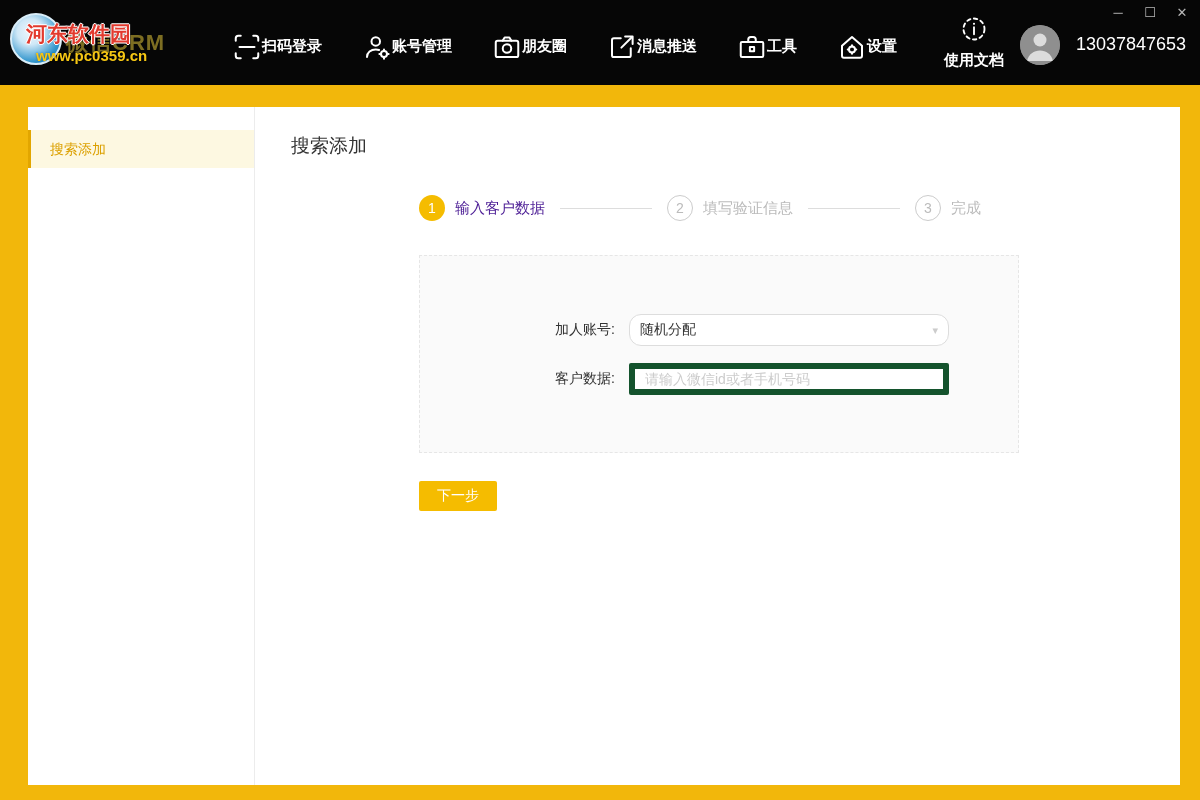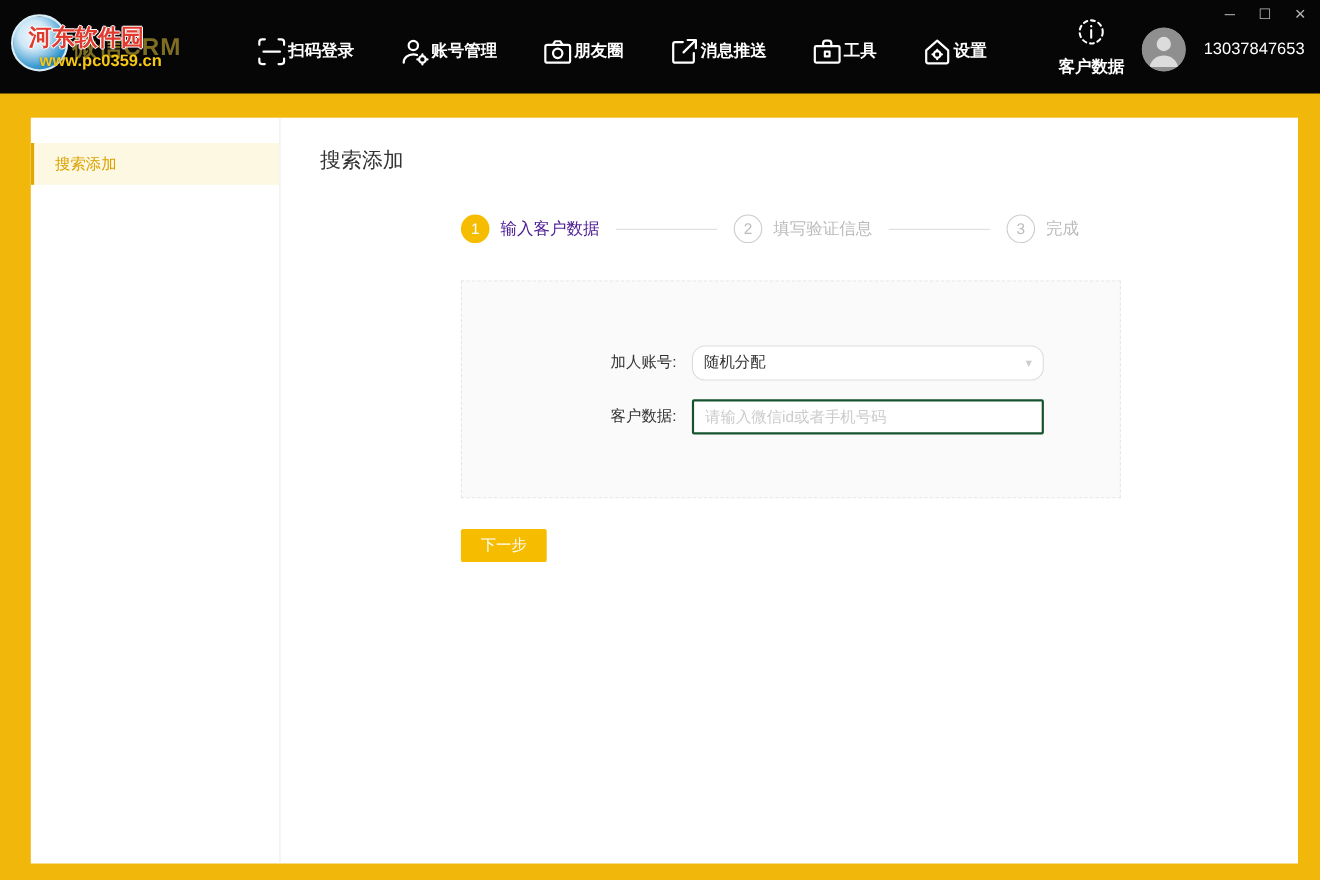--- a/index.html
+++ b/index.html
@@ -29,21 +29,21 @@
   .nav-item .label { color:#fff; font-size:15px; font-weight:bold; white-space:nowrap; padding-bottom:5px; border-bottom:2px solid transparent; }
   .nav-item.active .label { border-bottom-color:#F5BC00; }
 
   .topbar-right { margin-left:auto; display:flex; align-items:center; padding:15px 14px 0 0; gap:16px; }
   .docs { display:flex; flex-direction:column; align-items:center; cursor:pointer; }
   .docs .icon { width:28px; height:28px; margin-bottom:8px; }
   .docs .icon svg { width:28px; height:28px; display:block; }
   .docs .label { color:#fff; font-size:15px; font-weight:bold; white-space:nowrap; }
   .avatar { width:40px; height:40px; border-radius:50%; background:#8f8f8f; overflow:hidden; margin-top:4px; }
   .avatar svg { width:40px; height:40px; display:block; }
-  .phone { color:#fff; font-size:15px; margin-top:4px; }
+  .phone { color:#fff; font-size:18px; margin-top:4px; }
 
   
   .body-bg { flex:1; background:#F2B70B; padding:22px 20px 15px 28px; }
   .panel { background:#fff; height:100%; display:flex; }
 
   .sidebar { width:227px; border-right:1px solid #ececec; padding-top:23px; flex-shrink:0; }
   .side-item { height:38px; line-height:38px; padding-left:22px; font-size:14px; cursor:pointer; color:#555; }
   .side-item.active { color:#DCA000; background:#FDF8E1; border-left:3px solid #E2A600; padding-left:19px; }
 
   .content { flex:1; padding:26px 0 0 36px; }
@@ -60,21 +60,21 @@
   .step.inactive .step-label { color:#bbb; }
   .step-line { width:92px; height:1px; background:#ddd; margin:0 15px; }
 
   .form-box { width:600px; margin:34px 0 0 128px; background:#fafafa; border:1px dashed #e6e6e6; padding:58px 0 57px 0; }
   .form-row { display:flex; align-items:center; margin-left:113px; }
   .form-row + .form-row { margin-top:17px; }
   .form-row label { width:82px; text-align:right; font-size:14px; color:#333; margin-right:14px; flex-shrink:0; }
   .select-box { width:320px; height:32px; background:#fff; border:1px solid #ddd; border-radius:12px;
     display:flex; align-items:center; justify-content:space-between; padding:0 10px; font-size:14px; color:#333; cursor:pointer; }
   .chev { color:#ccc; font-size:11px; }
-  .text-input { width:320px; height:32px; background:#fff; border:2px solid #14532d; border-radius:2px;
+  .text-input { width:320px; height:32px; background:#fff; border:6px solid #14532d; border-radius:2px;
     padding:0 10px; font-size:14px; color:#333; font-family:inherit; outline:none; }
   .text-input::placeholder { color:#ccc; }
 
   .next-btn { margin:28px 0 0 128px; min-width:76px; height:30px; padding:0 18px; background:#F5BC00; color:#fff;
     border:none; border-radius:2px; font-size:14px; cursor:pointer; font-family:inherit; }
 </style>
 </head>
 <body>
 
 <div class="app">
@@ -164,21 +164,21 @@
 
     <div class="topbar-right">
       <div class="docs">
         <span class="icon">
           <svg viewBox="0 0 24 24" fill="none" stroke="#fff" stroke-width="1.6" stroke-linecap="round">
             <circle cx="12" cy="12" r="9" stroke-dasharray="3 3"></circle>
             <circle cx="12" cy="7.6" r="0.9" fill="#fff" stroke="none"></circle>
             <path d="M12 10.5v6"></path>
           </svg>
         </span>
-        <span class="label">客户数据</span>
+        <span class="label">使用文档</span>
       </div>
       <div class="avatar">
         <svg viewBox="0 0 40 40">
           <circle cx="20" cy="20" r="20" fill="#8f8f8f"></circle>
           <circle cx="20" cy="15" r="6.5" fill="#dcdcdc"></circle>
           <path d="M7 36c1.5-7 7-10.5 13-10.5S31.5 29 33 36z" fill="#dcdcdc"></path>
         </svg>
       </div>
       <span class="phone">13037847653</span>
     </div>

